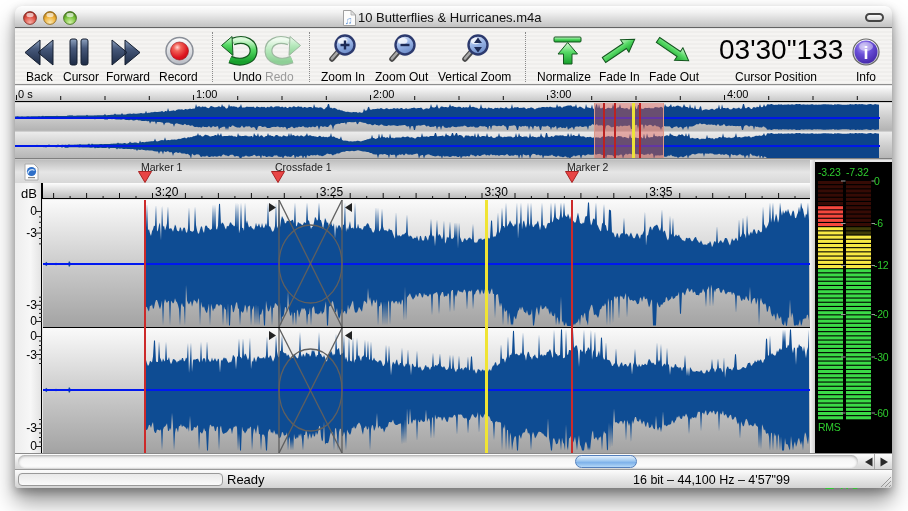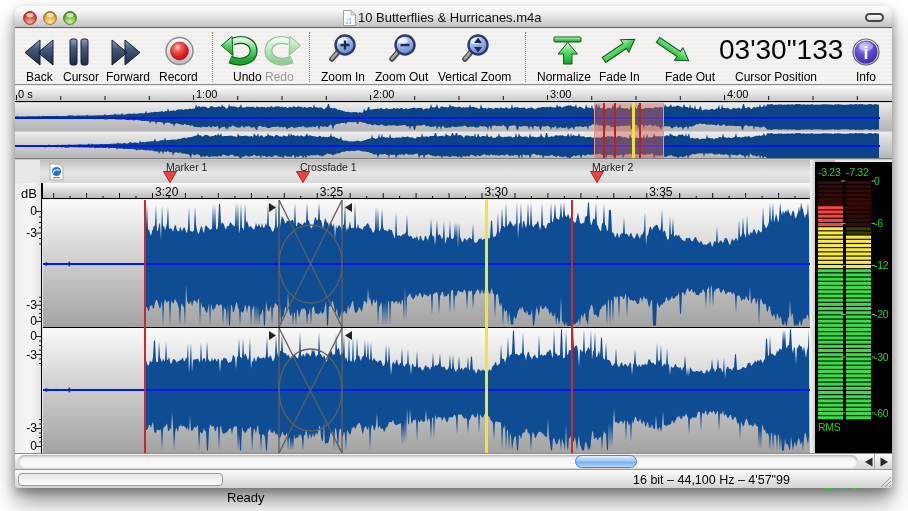--- a/index.html
+++ b/index.html
@@ -19,21 +19,21 @@
 .tlabel { position:absolute; top:41px; font-size:12px; color:#000; white-space:nowrap; }
 .tsep { position:absolute; top:3px; height:50px; width:0; border-left:1px dotted #8a8a8a; }
 #ovruler { left:0; top:80px; width:877px; height:15px;
   background:linear-gradient(#fefefe,#c9c9c9); }
 #ovwave { left:0; top:95px; width:877px; height:57px; background:#cfcfcf; border-top:1px solid #000; }
 .ovrow { position:absolute; left:0; width:877px; height:28px;
   background:linear-gradient(#ececec,#cdcdcd 50%,#b2b2b2); }
 #splitter { left:0; top:152px; width:877px; height:2px;
   background:linear-gradient(#5a5a5a,#eeeeee); }
 #markerstrip { left:0; top:154px; width:795px; height:27px;
-  background:linear-gradient(#bebebe,#e6e6e6 45%,#d2d2d2);margin-left:25px; }
+  background:linear-gradient(#bebebe,#e6e6e6 45%,#d2d2d2); }
 #mruler { left:27px; top:177px; width:768px; height:16px;
   background:linear-gradient(#fdfdfd,#bbbbbb); border-bottom:1px solid #000; border-left:1px solid #000; }
 #dbcol { left:0; top:177px; width:27px; height:270px;
   background:linear-gradient(90deg,#ededed,#f7f7f7 60%,#e3e3e3); border-right:1px solid #000; }
 .dblab { position:absolute; right:4px; font-size:12px; color:#000; }
 #wavearea { left:28px; top:194px; width:767px; height:253px; }
 .chan { position:absolute; left:0; width:767px;
   background:linear-gradient(#fafafa,#c8c8c8 55%,#a3a3a3); }
 #chsep { position:absolute; left:0; top:127px; width:767px; height:1px; background:#000; }
 .vline { position:absolute; top:0; height:253px; }
@@ -174,21 +174,21 @@
   <div class="tlabel" style="left:48px;">Cursor</div>
   <div class="tlabel" style="left:91px;">Forward</div>
   <div class="tlabel" style="left:144px;">Record</div>
   <div class="tlabel" style="left:218px;">Undo</div>
   <div class="tlabel" style="left:250px;color:#9a9a9a;">Redo</div>
   <div class="tlabel" style="left:306px;">Zoom In</div>
   <div class="tlabel" style="left:360px;">Zoom Out</div>
   <div class="tlabel" style="left:423px;text-align:right;">Vertical Zoom</div>
   <div class="tlabel" style="left:522px;">Normalize</div>
   <div class="tlabel" style="left:584px;">Fade In</div>
-  <div class="tlabel" style="left:650px;">Fade Out</div>
+  <div class="tlabel" style="left:634px;">Fade Out</div>
   <div class="tlabel" style="left:720px;">Cursor Position</div>
   <div class="tlabel" style="left:841px;">Info</div>
   <div class="tsep" style="left:197px;"></div>
   <div class="tsep" style="left:294px;"></div>
   <div class="tsep" style="left:510px;"></div>
   <div style="position:absolute;left:704px;top:5px;width:120px;text-align:center;font-size:28px;color:#000;">03'30"133</div>
  </div>
 
  <div class="abs" id="ovruler">
       <svg style="left:0;top:0" width="877" height="15">
@@ -536,19 +536,19 @@
   <div id="strack"></div>
   <div id="sthumb"></div>
   <div style="position:absolute;right:17px;top:0;width:1px;height:16px;background:#aaa;"></div>
   <svg style="right:3px;top:0" width="30" height="16">
         <path d="M13.5,3.5 L13.5,12.5 L6,8 Z" fill="#2a2a2a"></path>
         <path d="M21.5,3.5 L21.5,12.5 L29,8 Z" fill="#2a2a2a"></path>
       </svg>
  </div>
  <div class="abs" id="statusbar">
   <div id="progress"></div>
-  <div style="position:absolute;left:212px;top:20px;font-size:13px;color:#000;">Ready</div>
+  <div style="position:absolute;left:212px;top:2px;font-size:13px;color:#000;">Ready</div>
   <div style="position:absolute;left:618px;top:3px;font-size:12.5px;color:#000;white-space:nowrap;">16 bit – 44,100 Hz – 4'57"99</div>
   <svg style="right:0;bottom:0" width="16" height="16">
         <path d="M15,5 L5,15 M15,9 L9,15 M15,13 L13,15" stroke="#999" stroke-width="1" fill="none"></path>
       </svg>
  </div>
 </div>
 
 </body></html>

